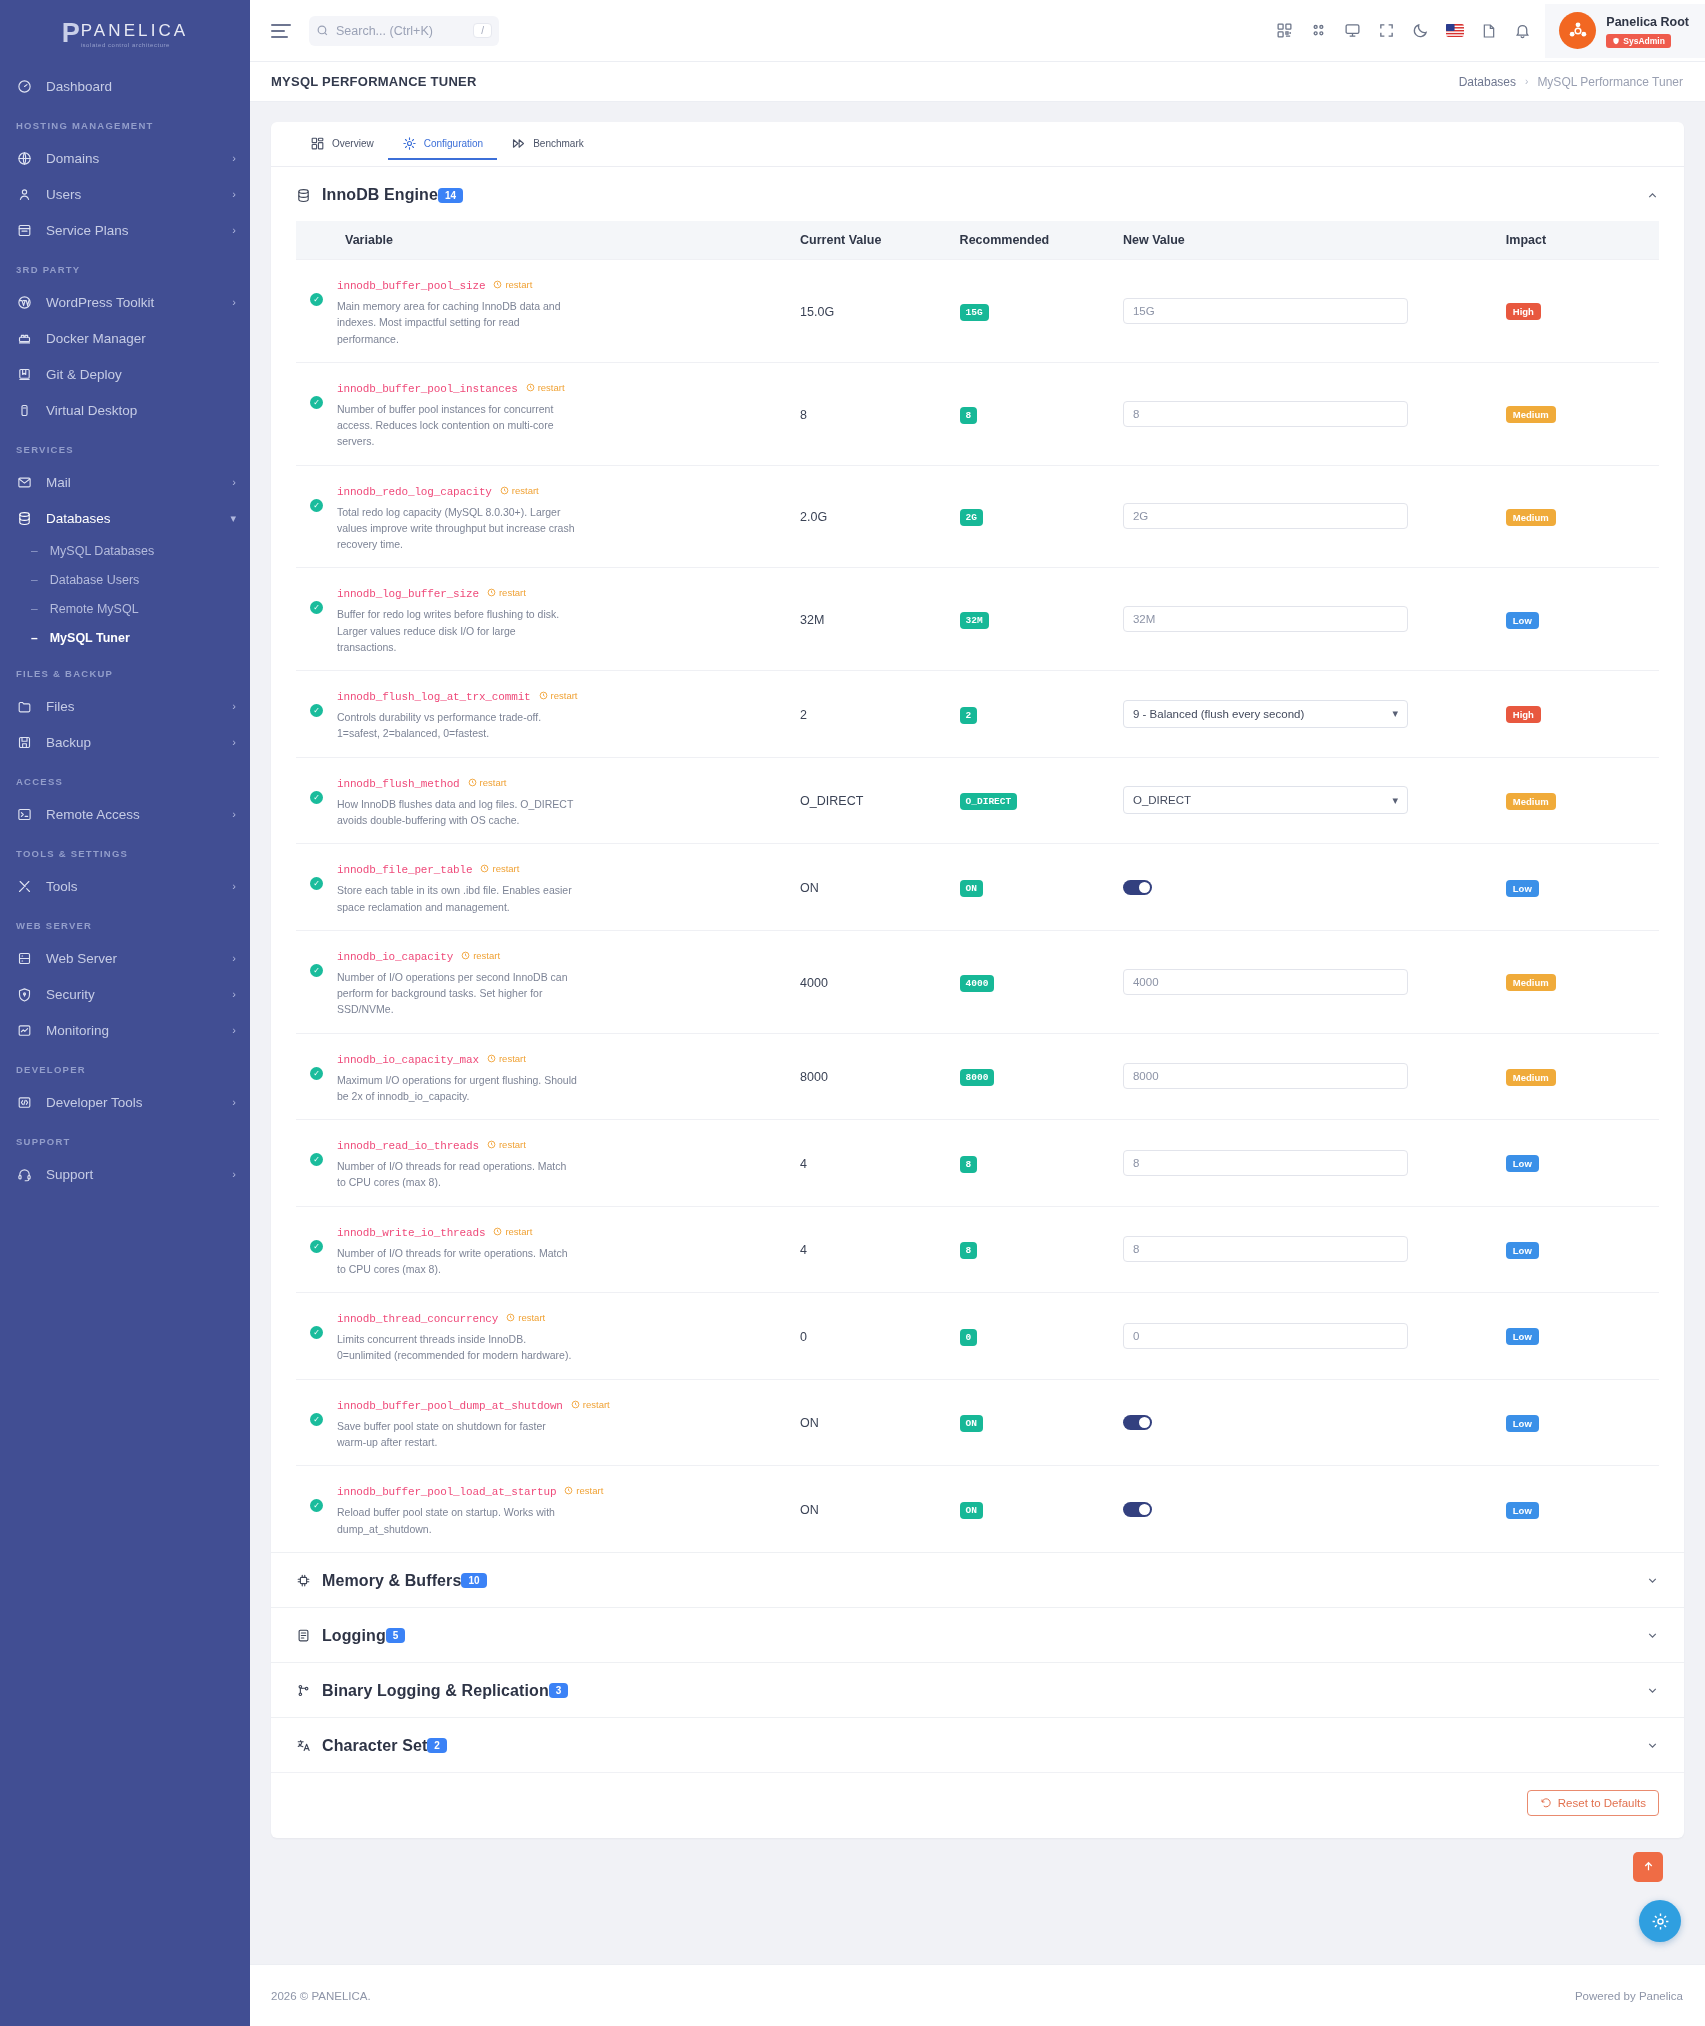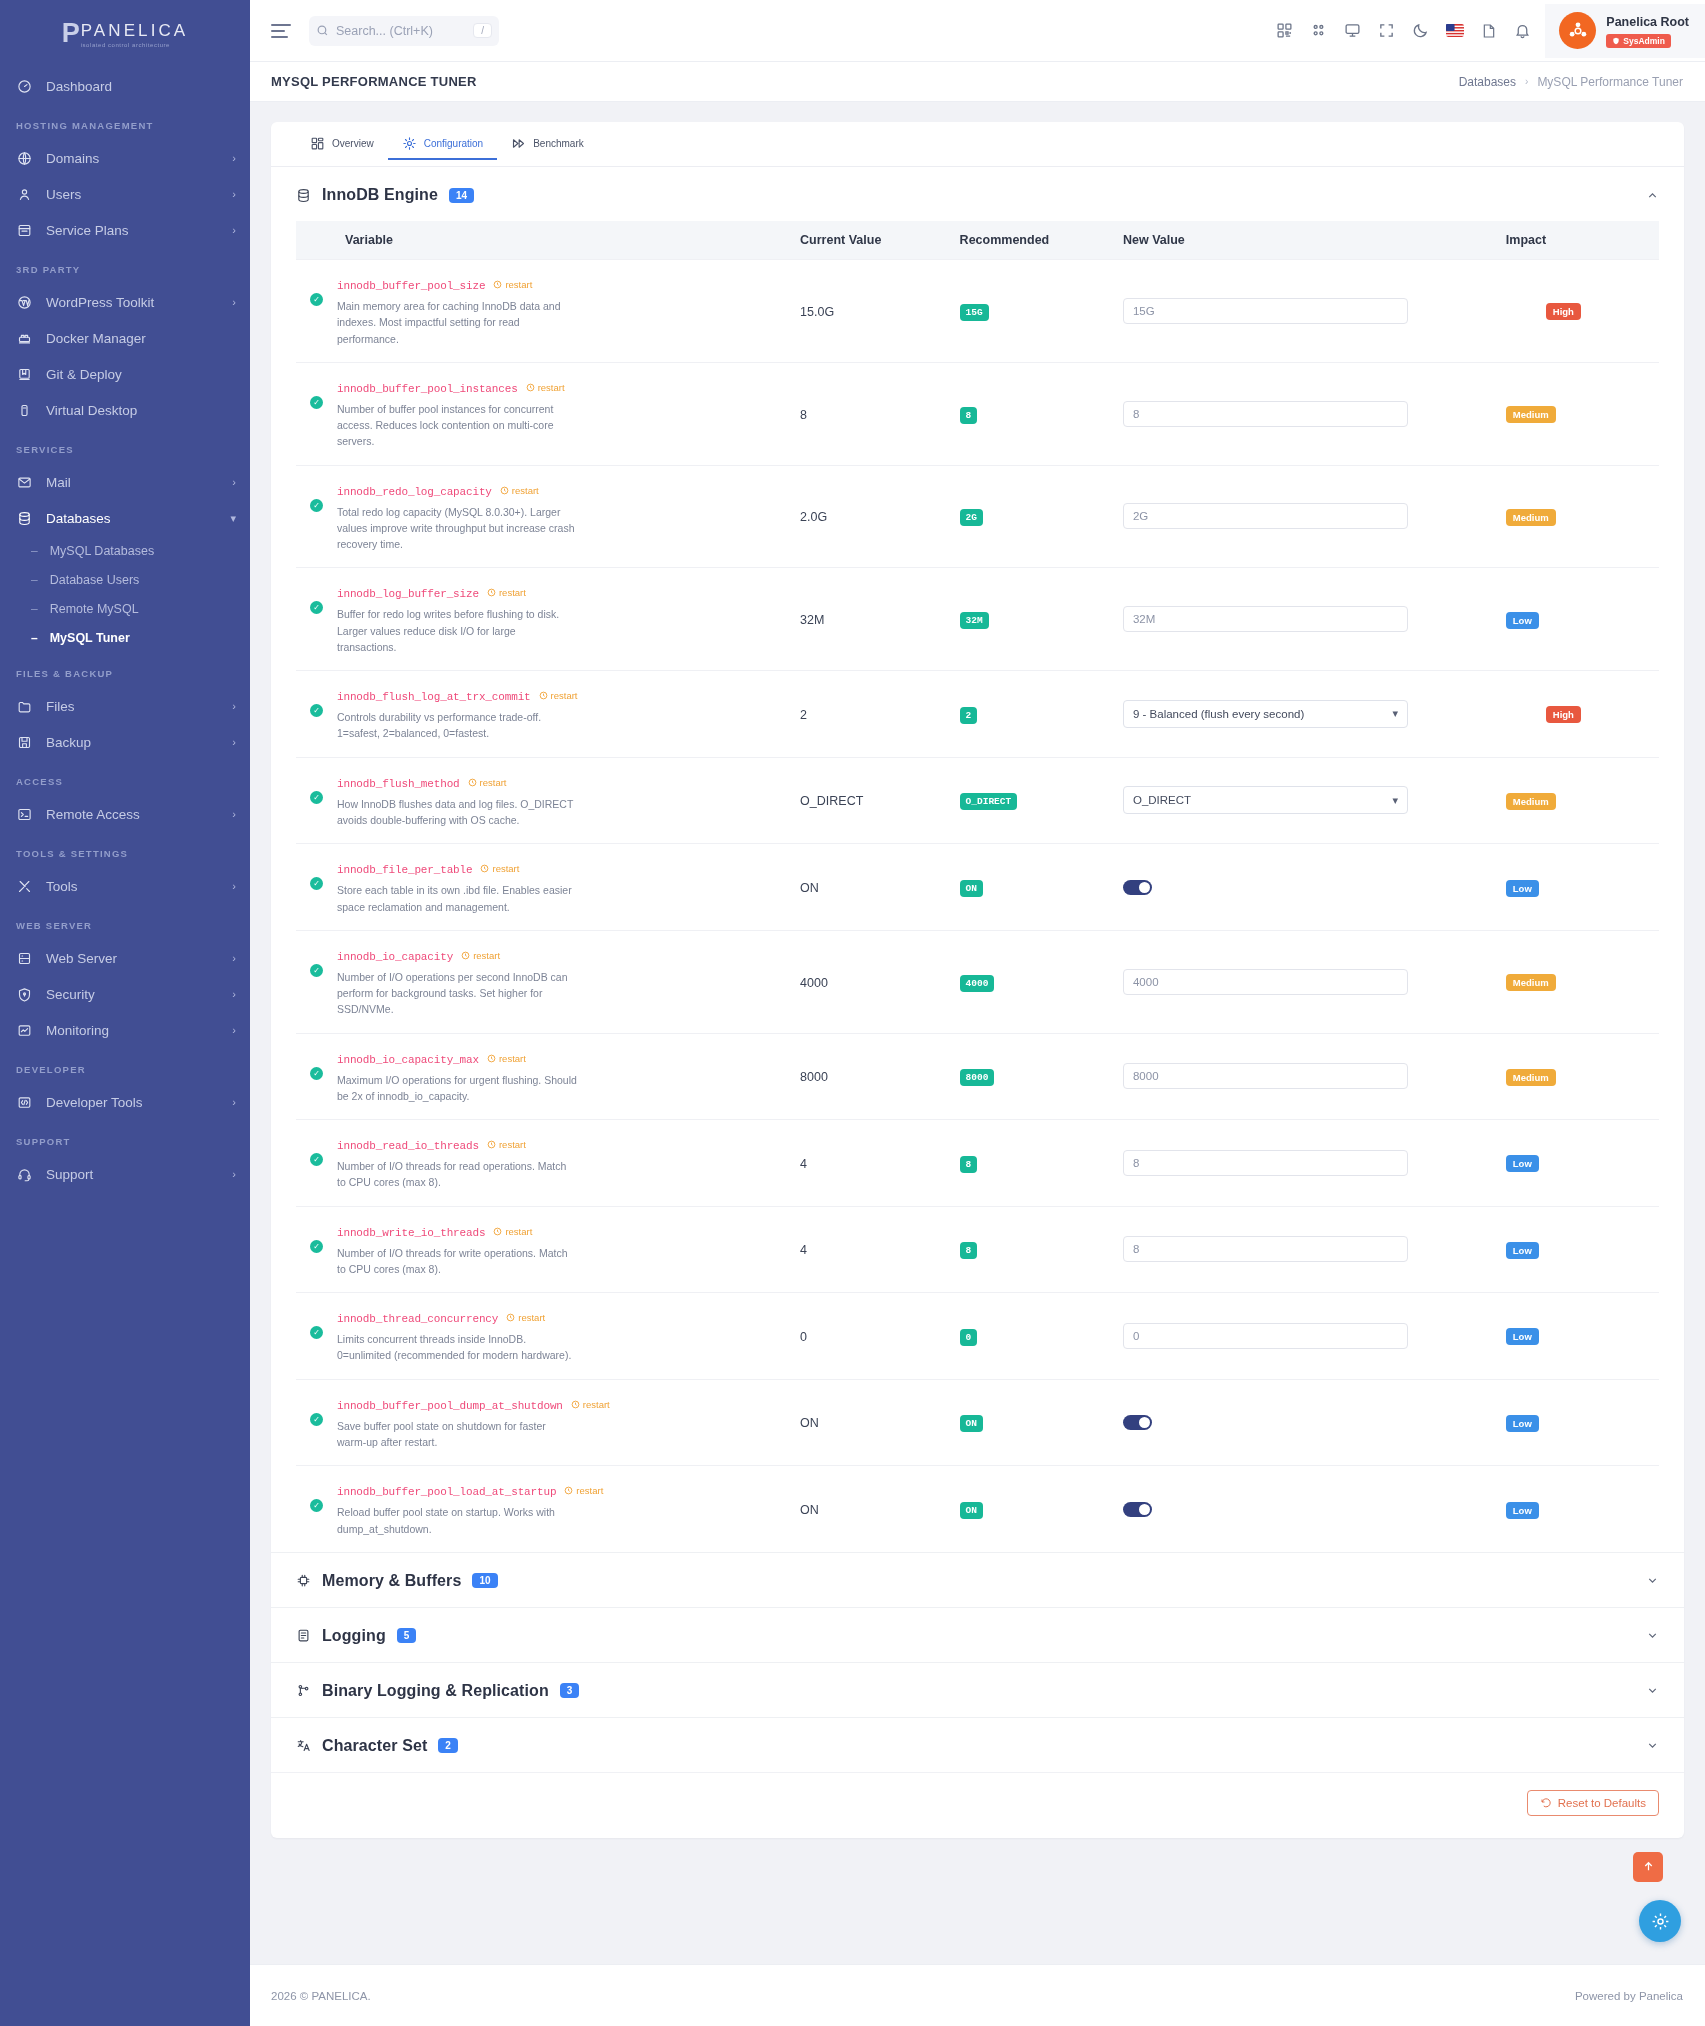--- a/index.html
+++ b/index.html
@@ -124,21 +124,21 @@
   .tab.on { color: #3c6fd8; border-bottom-color: #3c6fd8; }
 
   .sec-head {
     display: flex; align-items: center;
     padding: 19px 25px 17px 25px; cursor: pointer;
   }
   .sec-head .shico { color: #3d4456; margin-right: 11px; display: flex; }
   .sec-title { font-size: 16px; font-weight: 700; color: #2e3446; letter-spacing: .1px; }
   .count {
     background: #3b82f6; color: #fff; font-size: 10px; font-weight: 700;
-    border-radius: 4px; padding: 2px 7px; margin-left: 11px;
+    border-radius: 4px; padding: 2px 7px; 
   }
   .sec-head .caret { margin-left: auto; color: #5d6578; font-size: 13px; }
 
   table.vars { width: 100%; border-collapse: collapse; }
   table.vars thead th {
     background: #f4f6f9; text-align: left;
     font-size: 12.5px; font-weight: 700; color: #303748;
     padding: 12px 0;
   }
   table.vars thead th.c1 { padding-left: 49px; }
@@ -190,21 +190,21 @@
     width: 29px; height: 15px; border-radius: 9px; background: #33407f;
     display: flex; align-items: center; justify-content: flex-end;
     padding: 0 2px; cursor: pointer;
   }
   .toggle .knob { width: 11px; height: 11px; border-radius: 50%; background: #fff; }
 
   .impact {
     display: inline-block; color: #fff; font-size: 9.5px; font-weight: 700;
     border-radius: 4px; padding: 3px 7px;
   }
-  .impact.high { background: #e8583f; margin-left: 40px; }
+  .impact.high { background: #e8583f; }
   .impact.medium { background: #f0ab3a; }
   .impact.low { background: #3b90e8; }
 
   .collapsed { border-top: 1px solid #eef0f3; }
 
   .resetrow { display: flex; justify-content: flex-end; padding: 17px 25px 22px 25px; border-top: 1px solid #f0f1f5; }
   .resetbtn {
     display: inline-flex; align-items: center; gap: 6px;
     border: 1px solid #e98b6f; color: #e2714f; background: #fff;
     font-size: 11.5px; border-radius: 4px; padding: 6px 12px; cursor: pointer;

